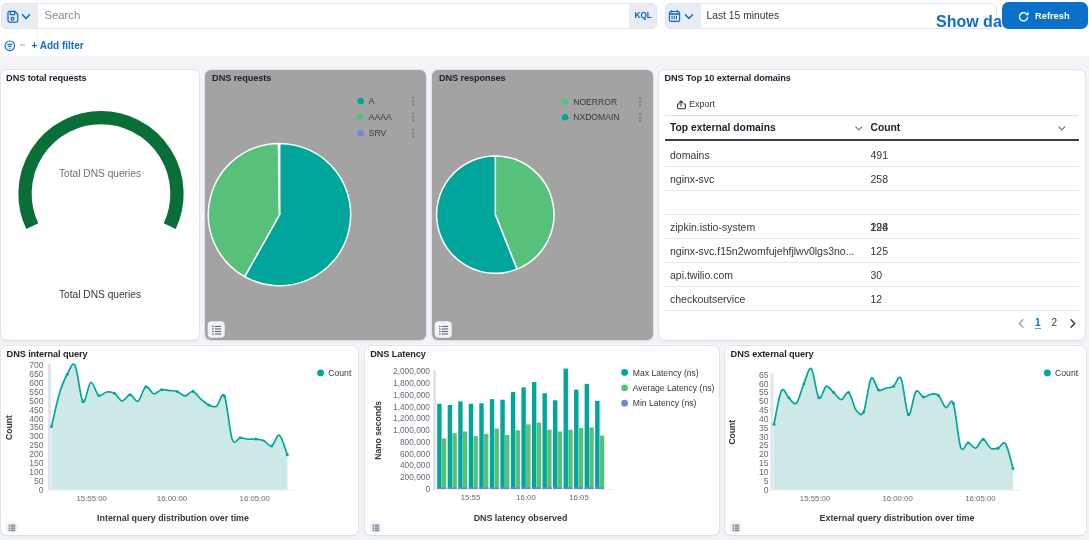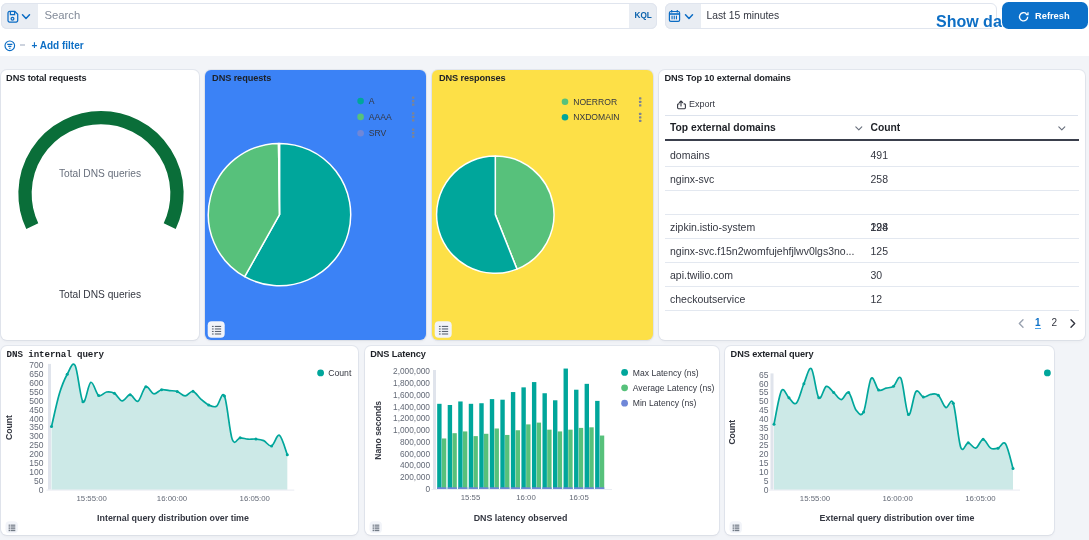--- a/index.html
+++ b/index.html
@@ -55,21 +55,21 @@
 <div style="position:absolute;left:31.5px;top:39.7px;font-size:10px;font-weight:bold;color:#0e6fc5;">+ Add filter</div>
 
 <div style="position:absolute;left:1px;top:69.5px;width:198px;height:270px;background:#fff;border-radius:6px;box-shadow:0 0 0 1px rgba(103,119,151,0.11),0 2px 3px rgba(0,0,0,0.035);overflow:hidden;">
     <div style="position:absolute;left:5.1px;top:3.8px;font-size:9.2px;font-weight:bold;letter-spacing:-0.1px;color:#1d2026;">DNS total requests</div>
     <svg style="position:absolute;left:0;top:0;" width="198" height="270" viewBox="0 0 198 270">
       <path d="M31.29,156.18 A76.0,76.0 0 1 1 168.71,156.18" stroke="#0A6E39" stroke-width="13.3" fill="none"></path>
     </svg>
     <div style="position:absolute;left:0;top:98.5px;width:198px;text-align:center;font-size:10.2px;color:#69707D;">Total DNS queries</div>
     <div style="position:absolute;left:0;top:219px;width:198px;text-align:center;font-size:10.2px;color:#343741;">Total DNS queries</div>
   </div>
-<div style="position:absolute;left:205px;top:69.5px;width:221px;height:270px;background:#3b82f6;border-radius:6px;box-shadow:0 0 0 1px rgba(103,119,151,0.11),0 2px 3px rgba(0,0,0,0.035);overflow:hidden;">
+<div style="position:absolute;left:205px;top:69.5px;width:221px;height:270px;background:#a3a3a3;border-radius:6px;box-shadow:0 0 0 1px rgba(103,119,151,0.11),0 2px 3px rgba(0,0,0,0.035);overflow:hidden;">
     <div style="position:absolute;left:7.1px;top:3.8px;font-size:9.2px;font-weight:bold;letter-spacing:-0.1px;color:#1d2026;">DNS requests</div>
     <svg style="position:absolute;left:0;top:0;" width="221" height="270" viewBox="0 0 221 270">
       <path d="M74.5,144.6L74.50,73.40A71.2,71.2 0 1 1 39.66,206.69Z" fill="#00A69B" stroke="#fff" stroke-width="1.5" stroke-linejoin="round"></path>
       <path d="M74.5,144.6L39.66,206.69A71.2,71.2 0 0 1 73.51,73.41Z" fill="#57C17B" stroke="#fff" stroke-width="1.5" stroke-linejoin="round"></path>
       <path d="M74.5,144.6L73.51,73.41A71.2,71.2 0 0 1 74.50,73.40Z" fill="#6F87D8" stroke="#fff" stroke-width="1.5" stroke-linejoin="round"></path>
       <circle cx="155.6" cy="31.1" r="3.3" fill="#00A69B"></circle>
       <text x="163.79999999999998" y="34.2" font-size="8.6px" fill="#343741">A</text>
       <circle cx="155.6" cy="46.9" r="3.3" fill="#57C17B"></circle>
       <text x="163.79999999999998" y="50.0" font-size="8.6px" fill="#343741">AAAA</text>
       <circle cx="155.6" cy="63.2" r="3.3" fill="#6F87D8"></circle>
@@ -87,21 +87,21 @@
       <rect x="6.95" y="255.89" width="1.7" height="1.1" fill="#5d6673"></rect>
       <rect x="9.84" y="255.89" width="6.3" height="1.1" fill="#5d6673"></rect>
       <rect x="6.95" y="258.41" width="1.7" height="1.1" fill="#5d6673"></rect>
       <rect x="9.84" y="258.41" width="6.3" height="1.1" fill="#5d6673"></rect>
       <rect x="6.95" y="260.92" width="1.7" height="1.1" fill="#5d6673"></rect>
       <rect x="9.84" y="260.92" width="6.3" height="1.1" fill="#5d6673"></rect>
       <rect x="6.95" y="263.44" width="1.7" height="1.1" fill="#5d6673"></rect>
       <rect x="9.84" y="263.44" width="6.3" height="1.1" fill="#5d6673"></rect>
     </svg>
   </div>
-<div style="position:absolute;left:432px;top:69.5px;width:220.5px;height:270px;background:#fde047;border-radius:6px;box-shadow:0 0 0 1px rgba(103,119,151,0.11),0 2px 3px rgba(0,0,0,0.035);overflow:hidden;text-decoration:underline;">
+<div style="position:absolute;left:432px;top:69.5px;width:220.5px;height:270px;background:#a3a3a3;border-radius:6px;box-shadow:0 0 0 1px rgba(103,119,151,0.11),0 2px 3px rgba(0,0,0,0.035);overflow:hidden;text-decoration:underline;">
     <div style="position:absolute;left:7px;top:3.8px;font-size:9.2px;font-weight:bold;letter-spacing:-0.1px;color:#1d2026;">DNS responses</div>
     <svg style="position:absolute;left:0;top:0;" width="220.5" height="270" viewBox="0 0 220.5 270">
       <path d="M63.3,144.6L63.30,85.90A58.7,58.7 0 0 1 85.00,199.14Z" fill="#57C17B" stroke="#fff" stroke-width="1.5" stroke-linejoin="round"></path>
       <path d="M63.3,144.6L85.00,199.14A58.7,58.7 0 1 1 63.30,85.90Z" fill="#00A69B" stroke="#fff" stroke-width="1.5" stroke-linejoin="round"></path>
       <circle cx="133" cy="31.8" r="3.3" fill="#57C17B"></circle>
       <text x="141.2" y="34.9" font-size="8.6px" fill="#343741">NOERROR</text>
       <circle cx="133" cy="47.3" r="3.3" fill="#00A69B"></circle>
       <text x="141.2" y="50.4" font-size="8.6px" fill="#343741">NXDOMAIN</text>
       <rect x="207.0" y="27.2" width="2.4" height="2.2" rx="0.5" fill="#7d8493"></rect>
       <rect x="207.0" y="30.7" width="2.4" height="2.2" rx="0.5" fill="#7d8493"></rect>
@@ -162,21 +162,21 @@
     <svg style="position:absolute;left:357px;top:248px;" width="11" height="11" viewBox="0 0 11 11">
       <path d="M7,1.8 L3.3,5.5 L7,9.2" stroke="#9aa3b1" stroke-width="1.4" fill="none" stroke-linecap="round" stroke-linejoin="round"></path>
     </svg>
     <div style="position:absolute;left:376px;top:247.3px;font-size:10px;font-weight:bold;color:#0e71c7;border-bottom:1.5px solid #4aa3e8;line-height:1.1;">1</div>
     <div style="position:absolute;left:392.5px;top:247.3px;font-size:10px;color:#343741;">2</div>
     <svg style="position:absolute;left:408px;top:248px;" width="11" height="11" viewBox="0 0 11 11">
       <path d="M4,1.8 L7.7,5.5 L4,9.2" stroke="#343741" stroke-width="1.4" fill="none" stroke-linecap="round" stroke-linejoin="round"></path>
     </svg>
   </div>
 <div style="position:absolute;left:1px;top:345.5px;width:357px;height:189.5px;background:#fff;border-radius:6px;box-shadow:0 0 0 1px rgba(103,119,151,0.11),0 2px 3px rgba(0,0,0,0.035);overflow:hidden;">
-    <div style="position:absolute;left:5.6px;top:3.8px;font-size:9.2px;font-weight:bold;letter-spacing:-0.1px;color:#1d2026;font-family:Liberation Mono, monospace;">DNS internal query</div>
+    <div style="position:absolute;left:5.6px;top:3.8px;font-size:9.2px;font-weight:bold;letter-spacing:-0.1px;color:#1d2026;">DNS internal query</div>
     <svg style="position:absolute;left:0;top:0;" width="357" height="189.5" viewBox="0 0 357 189.5">
       <text x="42.5" y="146.50" font-size="8.5px" fill="#646a77" text-anchor="end">0</text>
       <text x="42.5" y="137.63" font-size="8.5px" fill="#646a77" text-anchor="end">50</text>
       <text x="42.5" y="128.76" font-size="8.5px" fill="#646a77" text-anchor="end">100</text>
       <text x="42.5" y="119.89" font-size="8.5px" fill="#646a77" text-anchor="end">150</text>
       <text x="42.5" y="111.01" font-size="8.5px" fill="#646a77" text-anchor="end">200</text>
       <text x="42.5" y="102.14" font-size="8.5px" fill="#646a77" text-anchor="end">250</text>
       <text x="42.5" y="93.27" font-size="8.5px" fill="#646a77" text-anchor="end">300</text>
       <text x="42.5" y="84.40" font-size="8.5px" fill="#646a77" text-anchor="end">350</text>
       <text x="42.5" y="75.53" font-size="8.5px" fill="#646a77" text-anchor="end">400</text>
@@ -303,21 +303,21 @@
       <rect x="7.6" y="178.65" width="1.6" height="1.0" fill="#5d6673"></rect>
       <rect x="9.71" y="178.65" width="4.6" height="1.0" fill="#5d6673"></rect>
       <rect x="7.6" y="180.48" width="1.6" height="1.0" fill="#5d6673"></rect>
       <rect x="9.71" y="180.48" width="4.6" height="1.0" fill="#5d6673"></rect>
       <rect x="7.6" y="182.32" width="1.6" height="1.0" fill="#5d6673"></rect>
       <rect x="9.71" y="182.32" width="4.6" height="1.0" fill="#5d6673"></rect>
       <rect x="7.6" y="184.15" width="1.6" height="1.0" fill="#5d6673"></rect>
       <rect x="9.71" y="184.15" width="4.6" height="1.0" fill="#5d6673"></rect>
     </svg>
   </div>
-<div style="position:absolute;left:725px;top:345.5px;width:329px;height:189.5px;background:#fff;border-radius:6px;box-shadow:0 0 0 1px rgba(103,119,151,0.11),0 2px 3px rgba(0,0,0,0.035);overflow:hidden;padding-left:48px;">
+<div style="position:absolute;left:725px;top:345.5px;width:361px;height:189.5px;background:#fff;border-radius:6px;box-shadow:0 0 0 1px rgba(103,119,151,0.11),0 2px 3px rgba(0,0,0,0.035);overflow:hidden;padding-left:48px;">
     <div style="position:absolute;left:5.6px;top:3.8px;font-size:9.2px;font-weight:bold;letter-spacing:-0.1px;color:#1d2026;">DNS external query</div>
     <svg style="position:absolute;left:0;top:0;" width="361" height="189.5" viewBox="0 0 361 189.5">
       <text x="43.5" y="146.50" font-size="8.5px" fill="#646a77" text-anchor="end">0</text>
       <text x="43.5" y="137.68" font-size="8.5px" fill="#646a77" text-anchor="end">5</text>
       <text x="43.5" y="128.85" font-size="8.5px" fill="#646a77" text-anchor="end">10</text>
       <text x="43.5" y="120.03" font-size="8.5px" fill="#646a77" text-anchor="end">15</text>
       <text x="43.5" y="111.21" font-size="8.5px" fill="#646a77" text-anchor="end">20</text>
       <text x="43.5" y="102.38" font-size="8.5px" fill="#646a77" text-anchor="end">25</text>
       <text x="43.5" y="93.56" font-size="8.5px" fill="#646a77" text-anchor="end">30</text>
       <text x="43.5" y="84.74" font-size="8.5px" fill="#646a77" text-anchor="end">35</text>

